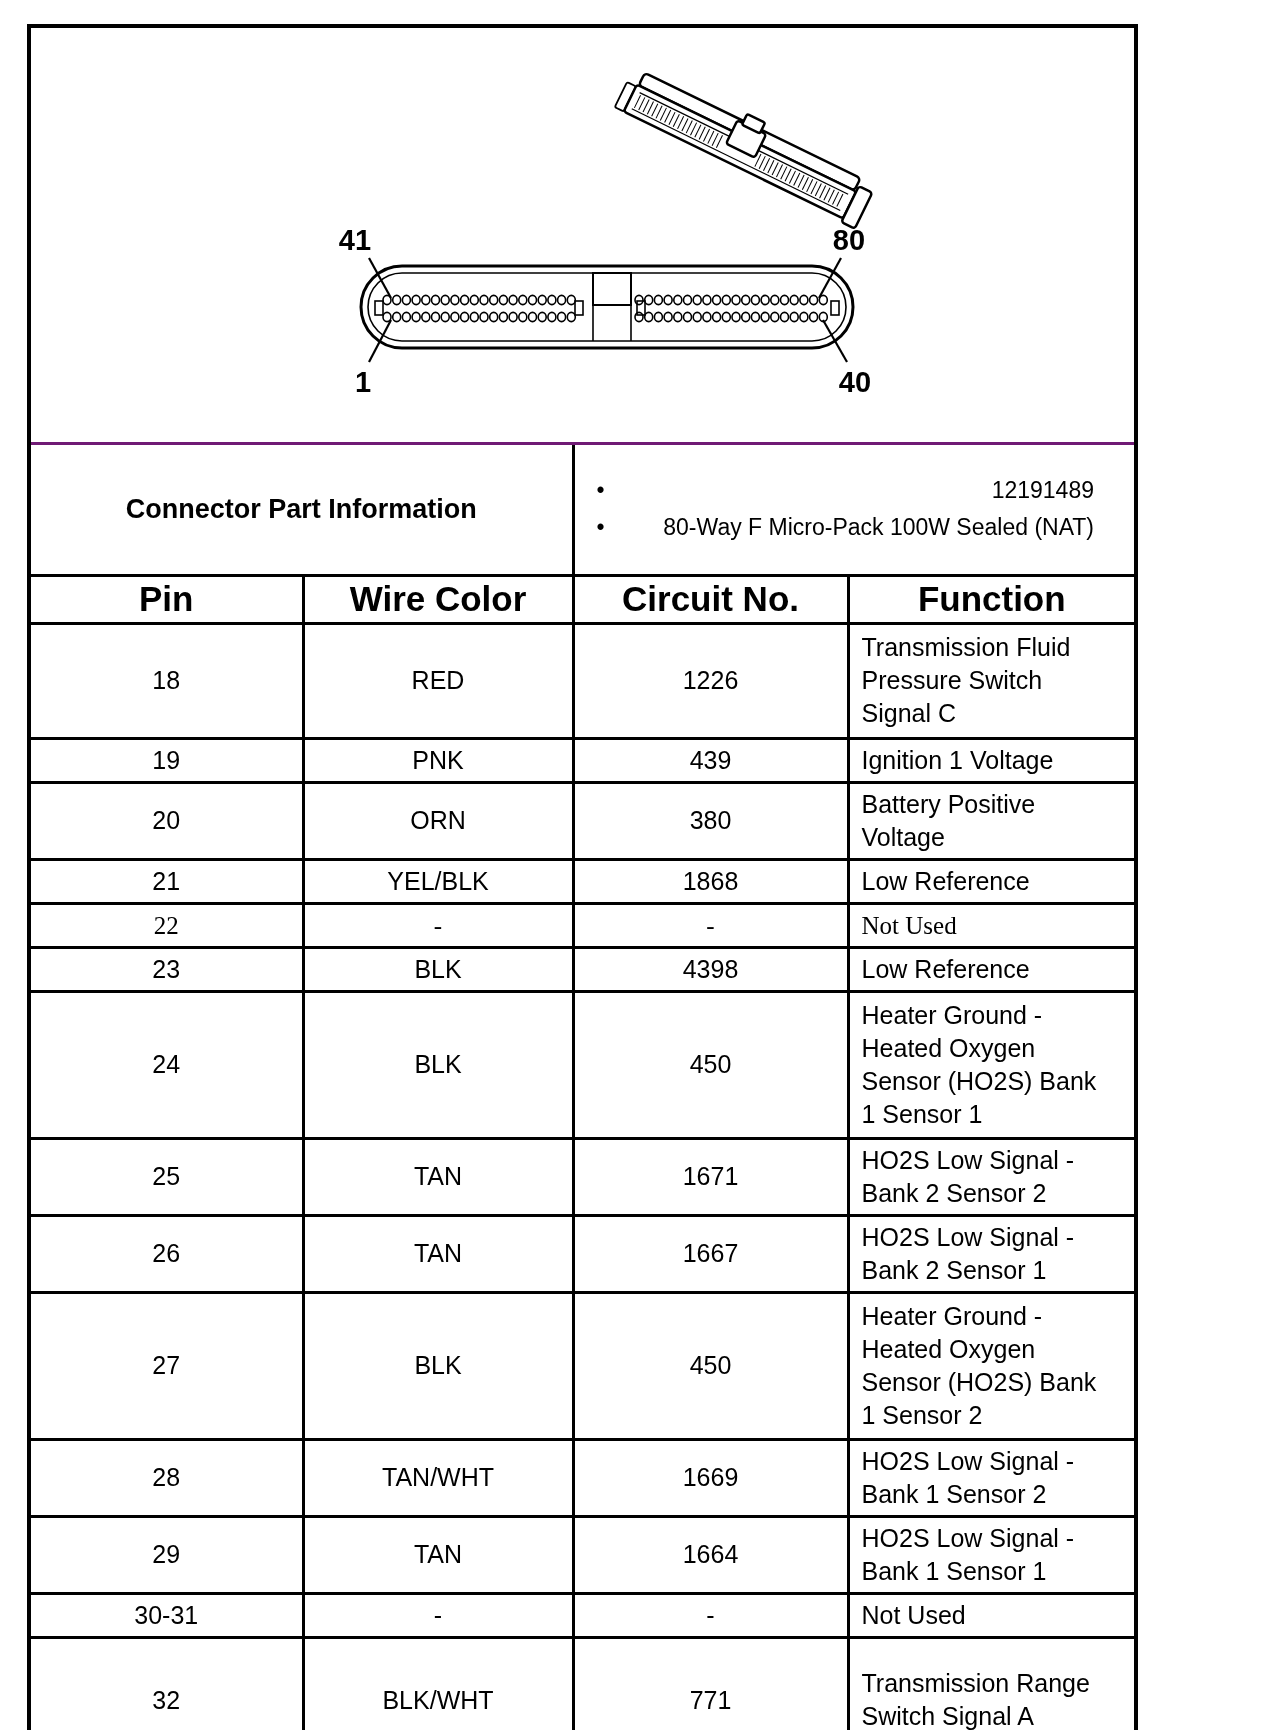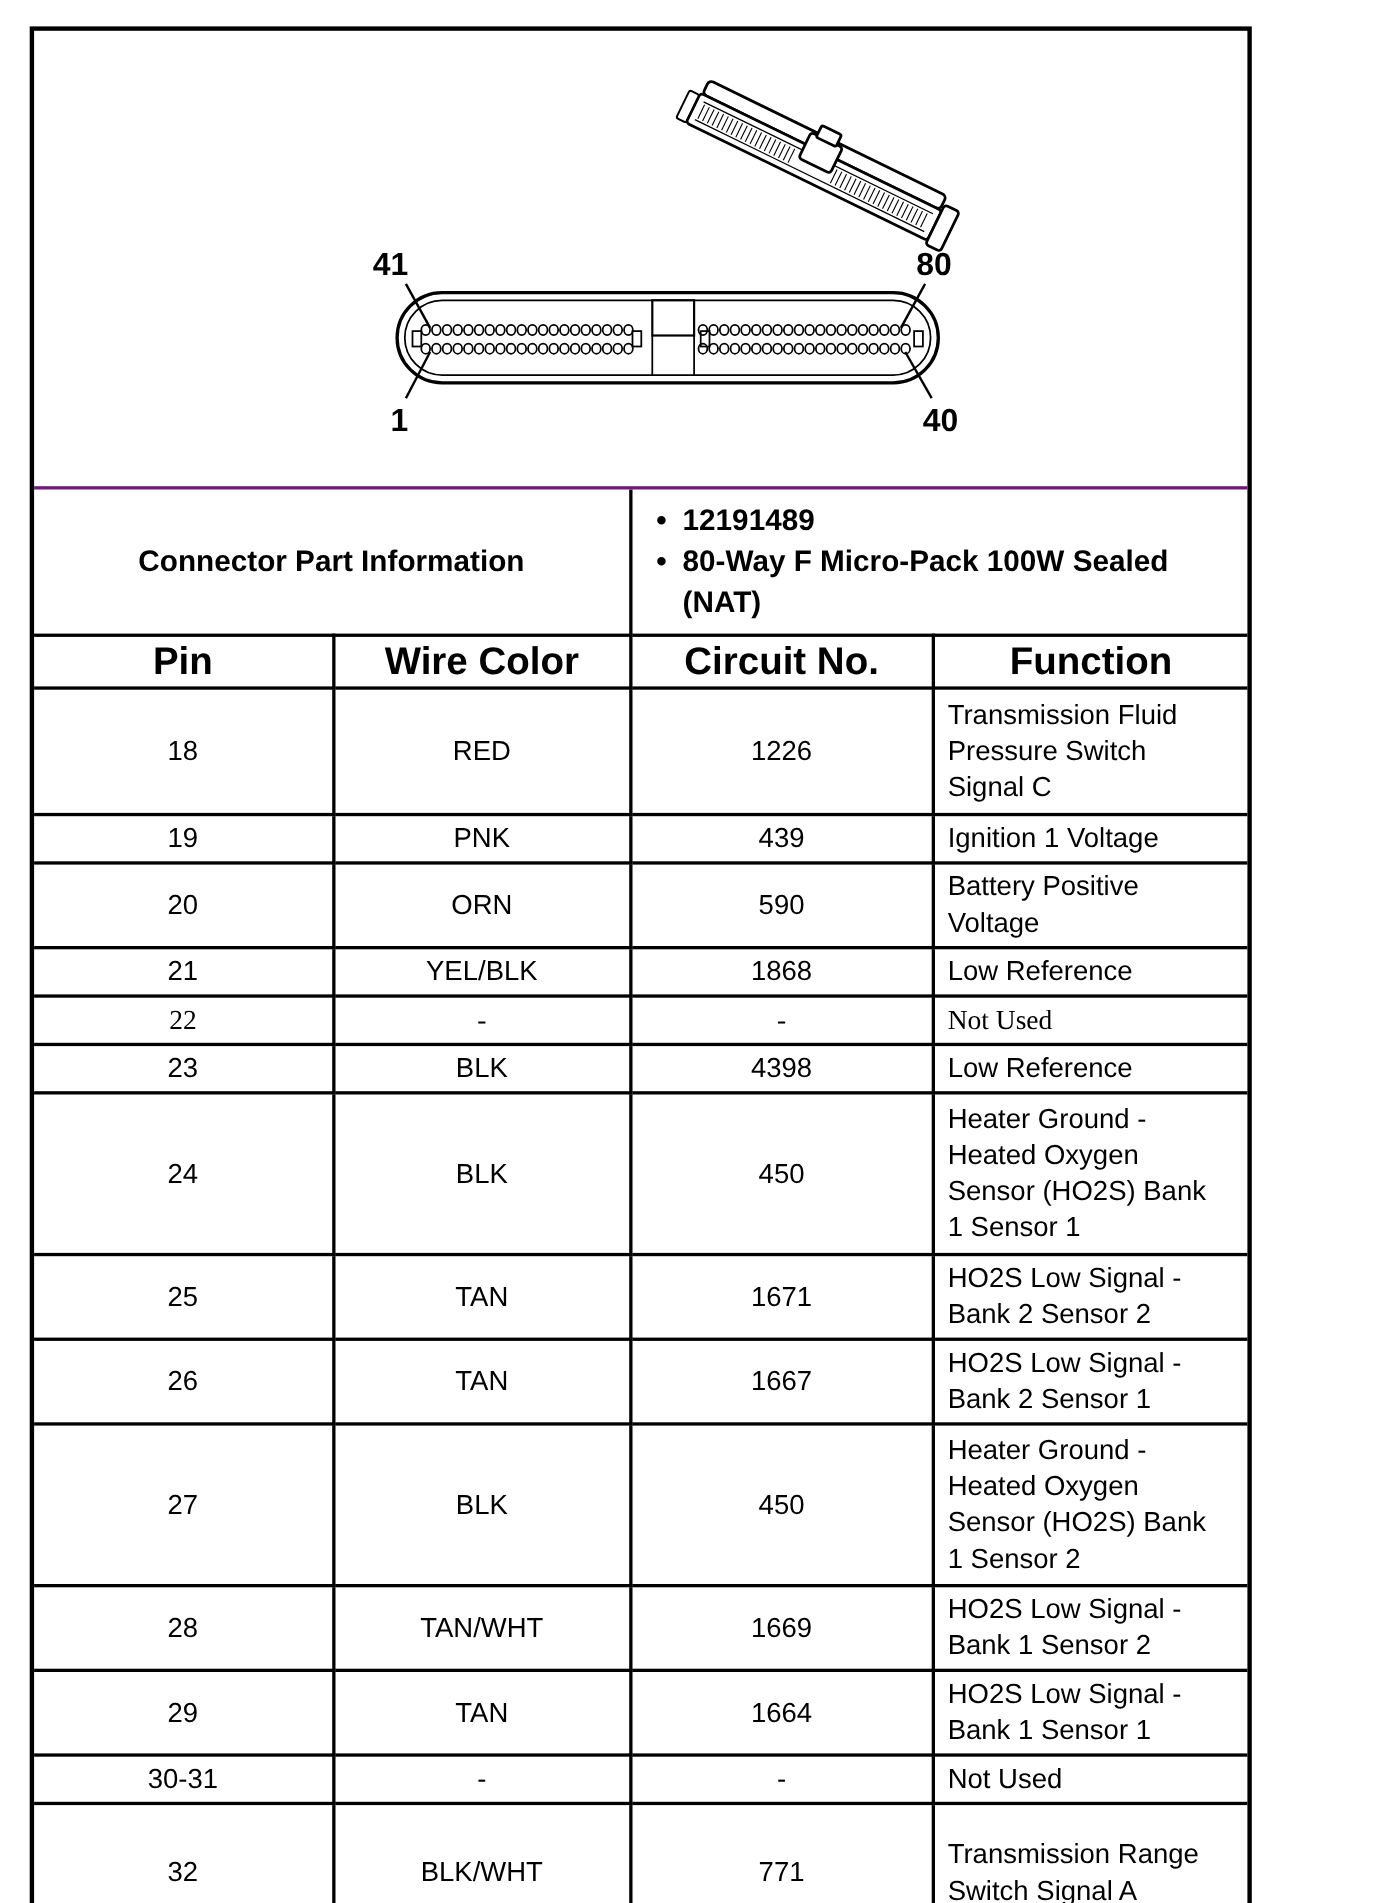--- a/index.html
+++ b/index.html
@@ -21,22 +21,22 @@
   td, th { border:3px solid #000; vertical-align:middle; }
   tr > *:first-child { border-left:none; }
   tr > *:last-child  { border-right:none; }
   thead tr:first-child > * { border-top:none; }
   .part-info-row { height:130px; }
   .part-info-title {
     font-size:27px; font-weight:bold; text-align:center; padding:0 10px;
   }
   .bullets-cell { text-align:left; padding:10px 40px 10px 14px; }
   .bullet-item {
-    position:relative; padding-left:32px; font-size:27px; font-weight:bold;
-    line-height:37px; text-align:left;
+    position:relative; padding-left:32px; font-size:23px; font-weight:normal;
+    line-height:37px; text-align:right;
   }
   .bullet-item::before {
     content:"\2022"; position:absolute; left:8px; top:0;
   }
   .colhead-row { height:48px; }
   th.colhead { font-size:35px; font-weight:bold; text-align:center;margin-left:29px; }
   td.ctr { text-align:center; font-size:25px; line-height:33px; padding:4px 16px; }
   td.fn  { text-align:left;  font-size:25px; line-height:33px; padding:4px 18px 4px 12px; }
 </style>
 </head>
@@ -243,21 +243,21 @@
         </tr>
         <tr style="height: 41px;">
           <td class="ctr">19</td>
           <td class="ctr">PNK</td>
           <td class="ctr">439</td>
           <td class="fn">Ignition 1 Voltage</td>
         </tr>
         <tr style="height: 74px; border-radius: 13px;">
           <td class="ctr">20</td>
           <td class="ctr">ORN</td>
-          <td class="ctr">590</td>
+          <td class="ctr">380</td>
           <td class="fn">Battery Positive Voltage</td>
         </tr>
         <tr style="height: 41px;">
           <td class="ctr">21</td>
           <td class="ctr">YEL/BLK</td>
           <td class="ctr">1868</td>
           <td class="fn">Low Reference</td>
         </tr>
         <tr style="height: 41px; font-family: Liberation Serif, serif;">
           <td class="ctr">22</td>

